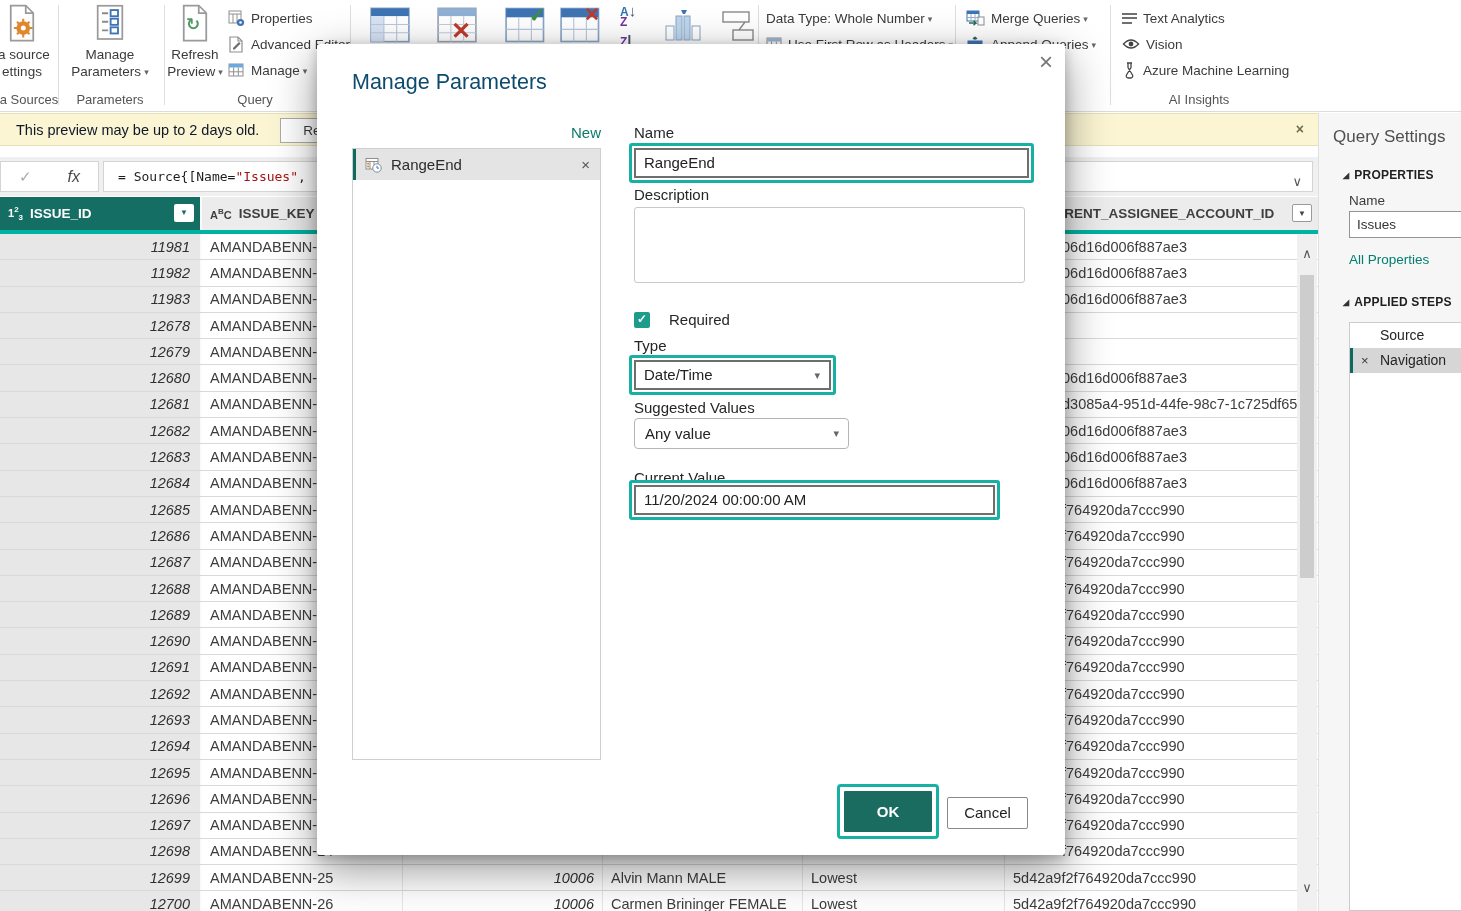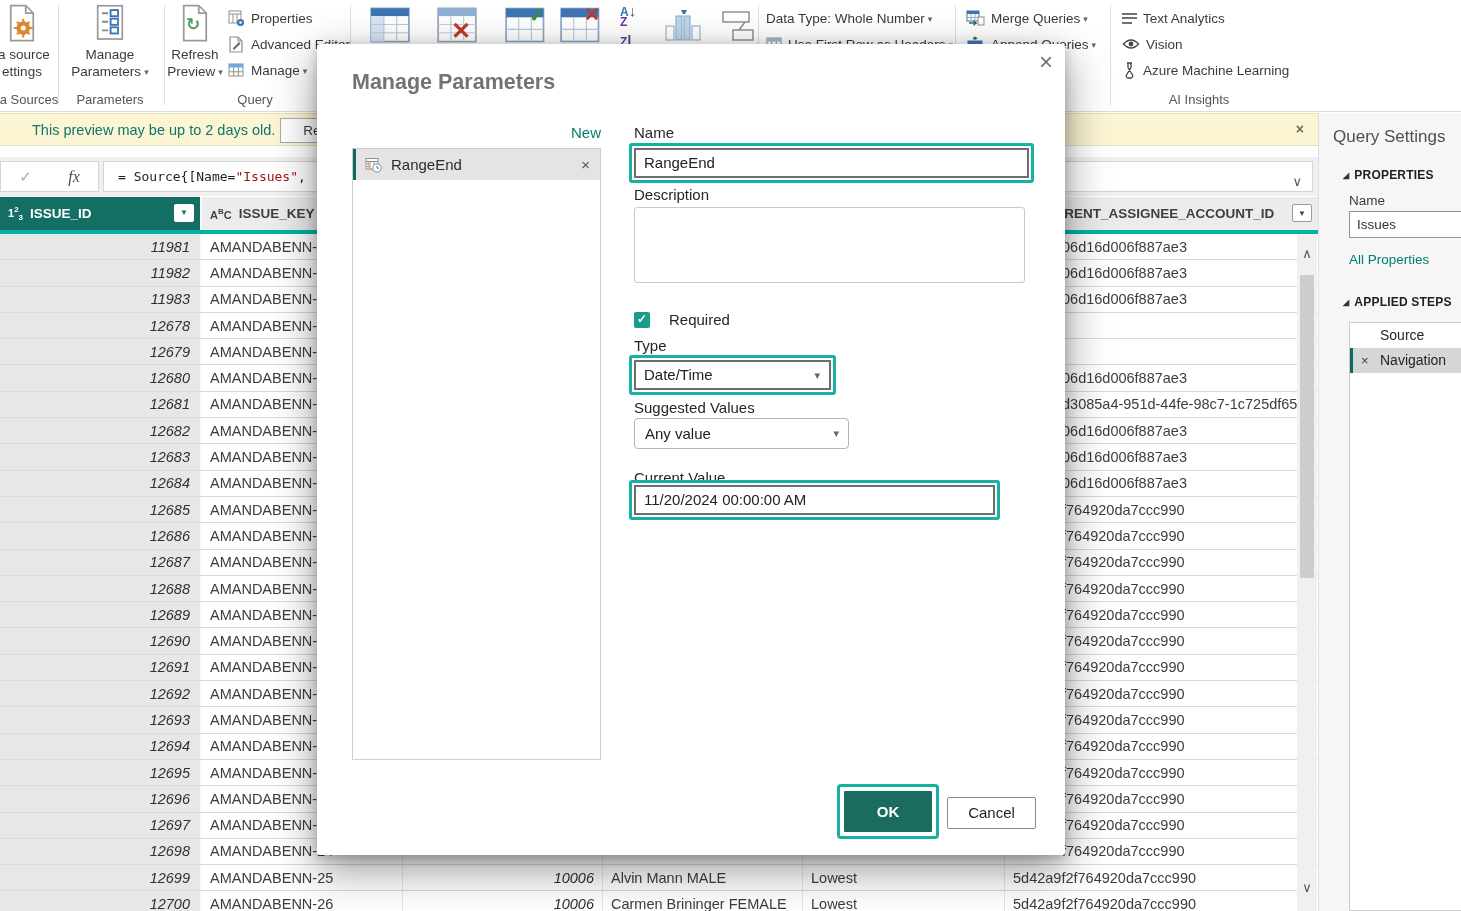--- a/index.html
+++ b/index.html
@@ -19,31 +19,31 @@
 .glyph-green{color:#4f9a63;font-family:"DejaVu Sans",sans-serif;font-weight:bold}
 .sortAZ{position:absolute;font-weight:bold;font-size:12px;line-height:10px}
 .sortAZ .a{color:#2E74B5}.sortAZ .z{color:#7030A0}
 .sortAZ .ar{color:#44546A;font-size:15px}
 .ico-x{position:absolute;color:#C0392B;font-weight:bold}
 .ico-chk{position:absolute;color:#3E8E41;font-weight:bold}
 
 
 .warnbar{position:absolute;left:0;top:113px;width:1318px;height:33px;background:#FBF5D3;
   border-top:1px solid #e7e1b5;border-bottom:1px solid #e7e1b5;display:flex;align-items:center}
-.warn-msg{margin-left:32px;font-size:14.5px;color:#0f766e}
+.warn-msg{margin-left:16px;font-size:14.5px;color:#0f172a}
 .warn-refresh{position:absolute;left:280px;top:4px;width:94px;height:25px;background:#fff;
   border:1px solid #ababab;font-size:13.5px;color:#3c3c3c;text-align:center;line-height:23px}
 .warn-close{position:absolute;right:14px;top:7px;font-size:14px;font-weight:bold;color:#6e6e52;cursor:default}
 
 
 .fbar{position:absolute;left:0;top:157px;width:1318px;height:39px;background:#f0f0f0}
 .fb-left{position:absolute;left:0;top:4px;width:99px;height:31px;background:#fff;border:1px solid #d4d4d4;
   display:flex;align-items:center;justify-content:space-around}
 .fb-check{color:#a9a9a9;font-size:15px}
-.fb-fx{font-family:Liberation Serif, serif;font-style:italic;font-size:16px;color:#4a4a4a}
+.fb-fx{font-family:Liberation Sans, sans-serif;font-style:italic;font-size:16px;color:#4a4a4a}
 .fb-input{position:absolute;left:103px;top:4px;width:1210px;height:31px;background:#fff;border:1px solid #d4d4d4;
   font-family:"DejaVu Sans Mono",monospace;font-size:13px;color:#1e1e1e;line-height:29px;padding-left:14px;white-space:pre}
 .fb-str{color:#A31515}
 .fb-exp{position:absolute;right:10px;top:5px;color:#555;font-size:13px;font-family:"DejaVu Sans",sans-serif}
 
 
 .grid{position:absolute;left:0;top:197px;width:1318px;height:714px;background:#fff}
 .ghead{display:flex;height:33px;font-weight:bold;font-size:13.5px}
 .hcell{position:relative;display:flex;align-items:center;padding-left:8px;background:#ececec;color:#3f3f3f;border-right:1px solid #dcdcdc}
 .hcell.teal{background:#156E63;color:#fff;border-right:2px solid #fafafa}
@@ -81,39 +81,39 @@
 .qs-link{position:absolute;left:30px;font-size:13.5px;color:#007E71;cursor:default}
 .steps{position:absolute;left:30px;top:209px;width:113px;height:589px;background:#fff;border:1px solid #cccccc;font-size:14px}
 .step{position:relative;height:25px;line-height:25px;padding-left:30px;color:#252525;cursor:default}
 .step.sel{background:#d6d6d6;border-left:3px solid #0E695E;padding-left:27px}
 .step .sx{position:absolute;left:8px;top:0;color:#3a3a3a;font-size:13px}
 
 
 .dlg{position:absolute;left:317px;top:44px;width:748px;height:811px;background:#fff;border-radius:3px;
   box-shadow:0 14px 45px rgba(0,0,0,.42),0 3px 12px rgba(0,0,0,.22)}
 .dlg-close{position:absolute;right:12px;top:4px;font-size:24px;color:#777;font-weight:300;cursor:default}
-.dlg-title{position:absolute;left:35px;top:26px;font-size:21.5px;font-weight:700;color:#737373}
+.dlg-title{position:absolute;left:35px;top:26px;font-size:21.5px;font-weight:400;color:#0c4a6e}
 .dlg-new{position:absolute;left:35px;top:80px;width:249px;text-align:right;font-size:15px;color:#0C7A6B;cursor:default}
 .plist{position:absolute;left:35px;top:104px;width:249px;height:612px;border:1px solid #cfcfcf;background:#fff}
 .pitem{position:relative;height:31px;display:flex;align-items:center;gap:9px;padding-left:12px;font-size:15px;color:#2b2b2b}
 .pitem.sel{background:#e4e4e4;border-left:3px solid #0E695E;padding-left:9px}
 .pitem .px{position:absolute;right:10px;color:#555;font-size:15px}
 .form{position:absolute;left:317px;top:0;width:400px;height:100%}
 .flabel{position:absolute;left:0;font-size:15px;color:#262626}
 .ring{position:absolute;border:3px solid #16B1A3;border-radius:3px;padding:2px;background:#fff}
 .ctl{border:2px solid #6e6e6e;background:#fff;height:30px;line-height:26px;font-size:15px;color:#222;padding-left:8px;position:relative}
 .plain{position:absolute;border:1px solid #b5b5b5;border-radius:4px;background:#fff;height:31px;line-height:29px;font-size:15px;color:#222;padding-left:10px}
 .chev{position:absolute;right:9px;top:0;color:#666;font-size:11px}
 .dtext{position:absolute;left:0;width:391px;height:76px;border:1px solid #c9c9c9;border-radius:3px;background:#fff}
 .chkrow{position:absolute;left:0;display:flex;align-items:center;gap:19px;font-size:15px;color:#262626}
 .chk{width:16px;height:16px;background:#1E9C8B;border-radius:2px;position:relative}
 .chk::after{content:"✓";position:absolute;left:3px;top:0px;color:#fff;font-size:12px;font-weight:bold}
 .okring{position:absolute;left:203px;top:740px;border:3px solid #16B1A3;border-radius:4px;padding:4px;background:#fff}
 .okbtn{width:88px;height:41px;background:#1B6C60;color:#fff;font-size:15px;font-weight:600;text-align:center;line-height:41px;border-radius:1px}
-.cancel{position:absolute;left:313px;top:753px;width:89px;height:32px;background:#fff;border:1px solid #8a8a8a;
+.cancel{position:absolute;left:313px;top:753px;width:81px;height:32px;background:#fff;border:1px solid #8a8a8a;
   border-radius:2px;text-align:center;line-height:30px;font-size:15px;color:#1f1f1f}
 svg{display:block}
 </style>
 </head>
 <body>
 
 <div class="stage">
 
   <div class="ribbon">
 

